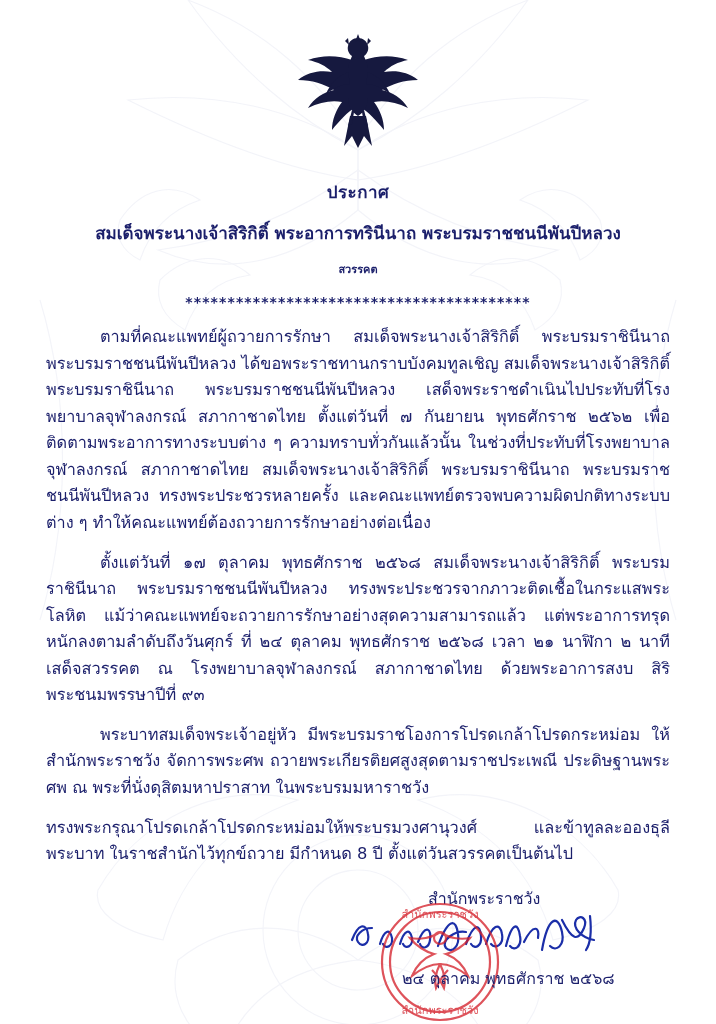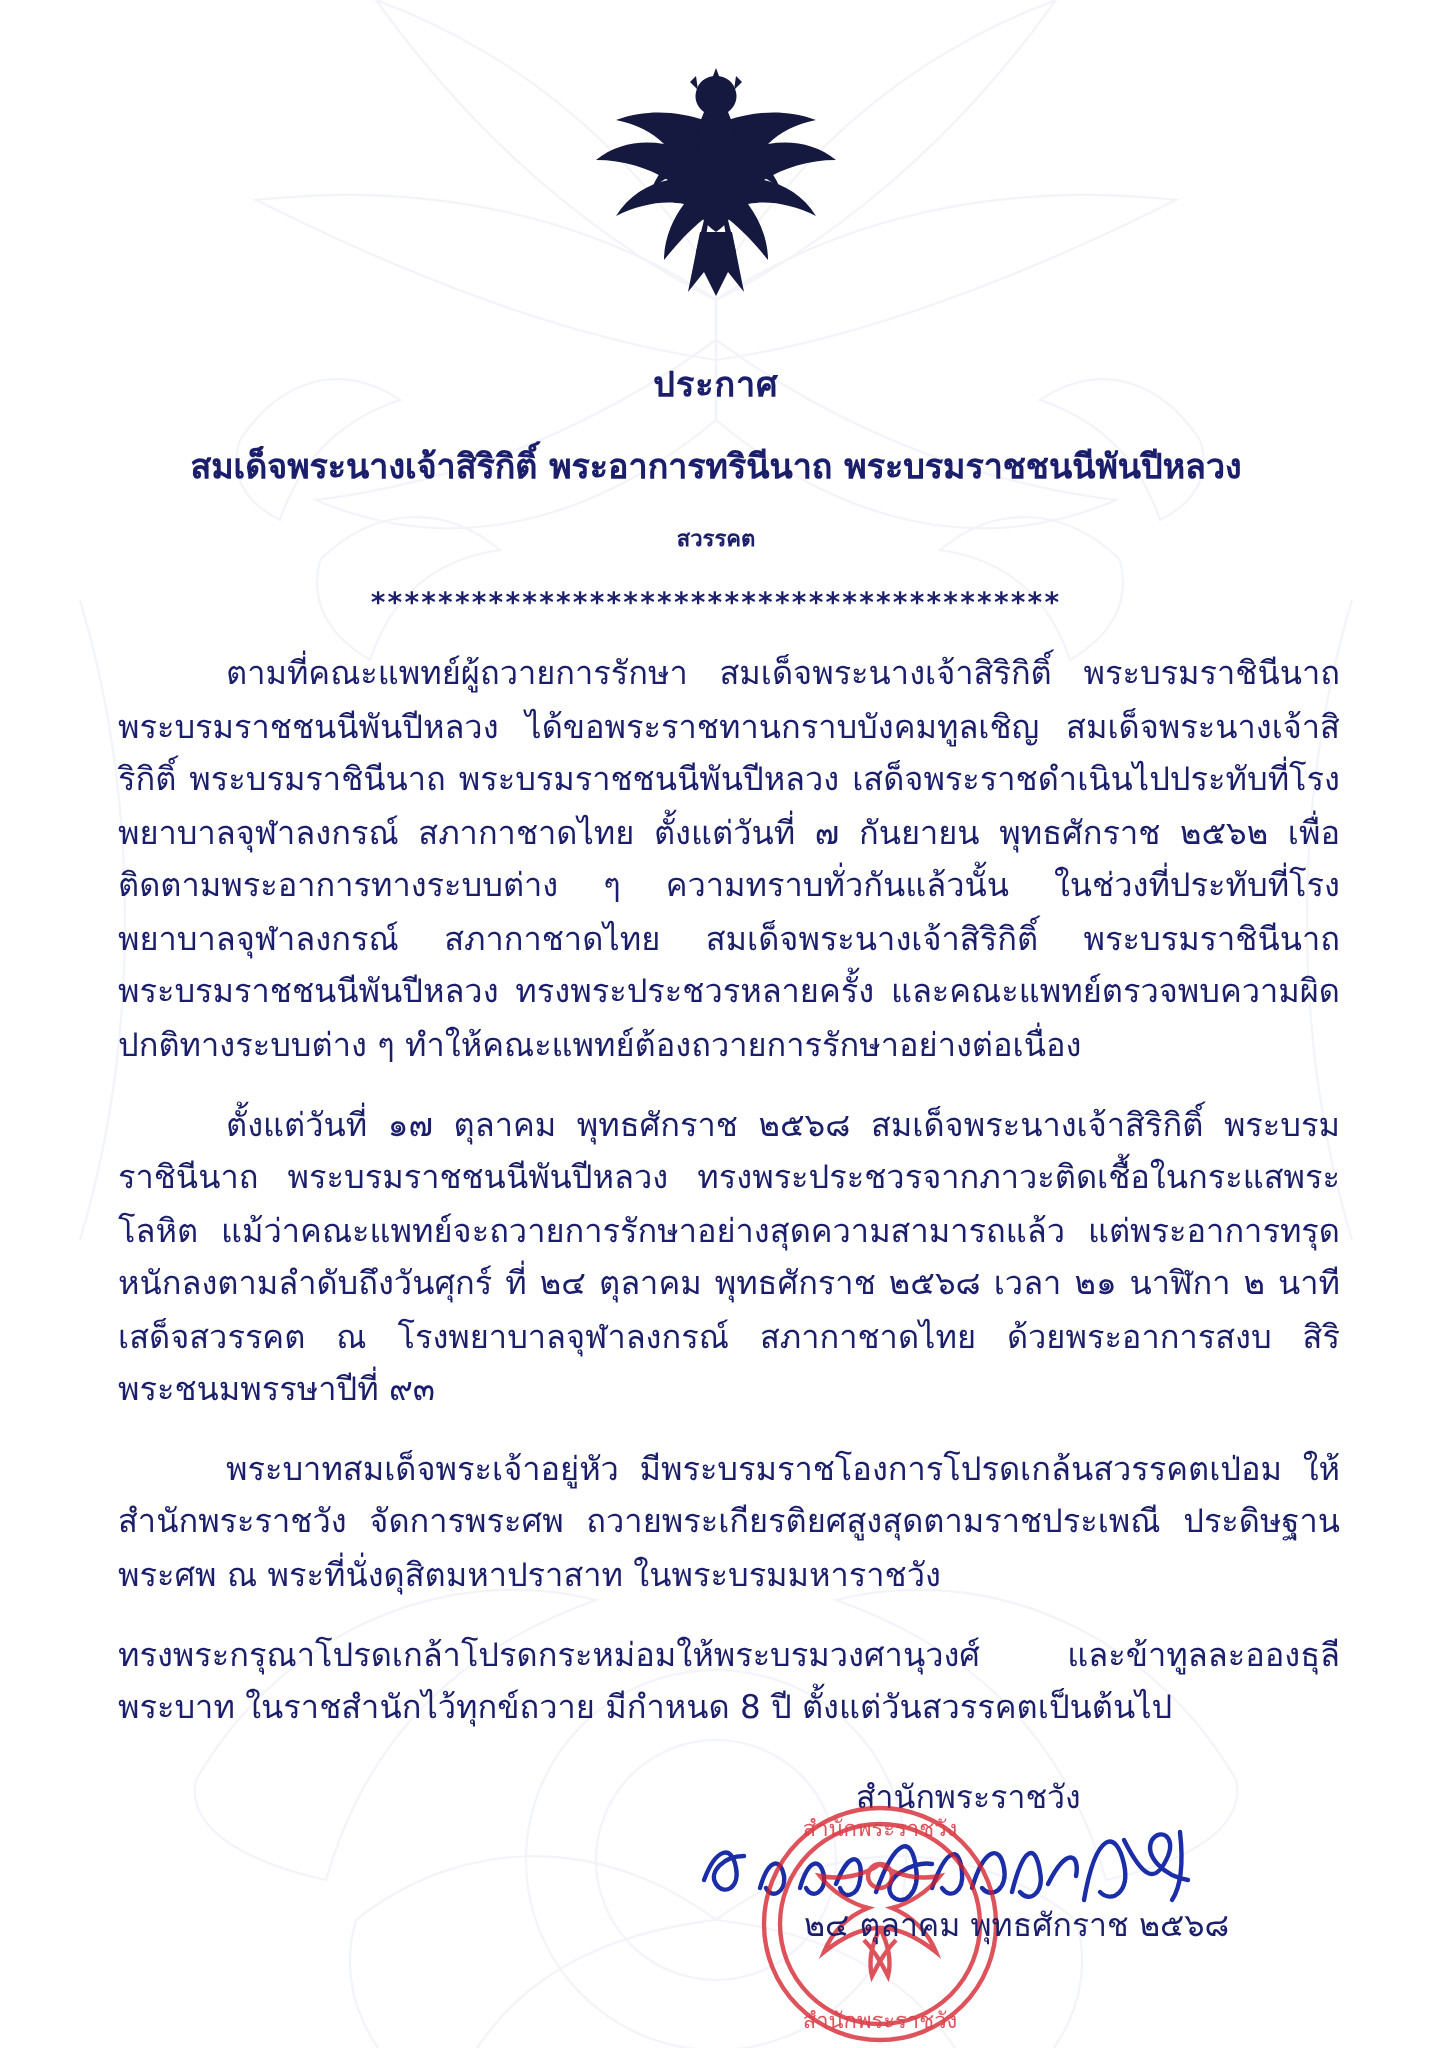--- a/index.html
+++ b/index.html
@@ -74,21 +74,20 @@
     font-weight: bold;
     letter-spacing: 1.1px;
     margin-bottom: 14px;
     white-space: nowrap;
     overflow: hidden;
   }
 
   
   .body-block {
     margin-top: 6px;
-    margin-left: 13px;
   }
   .para {
     font-size: 16.3px;
     line-height: 1.63;
     text-align: justify;
     text-justify: inter-word;
     text-indent: 54px;
     margin: 0 0 13px 0;
     word-break: break-word;
   }
@@ -112,21 +111,21 @@
   .sign-scribble {
     position: absolute;
     left: 300px;
     top: 24px;
     width: 260px;
     height: 46px;
   }
   .sign-date {
     position: absolute;
     left: 356px;
-    top: 64px;
+    top: 80px;
     font-size: 16px;
   }
   .seal {
     position: absolute;
     left: 330px;
     top: 12px;
     width: 128px;
     height: 128px;
     opacity: 0.85;
   }
@@ -210,21 +209,21 @@
   <div class="heading-block">
     <div class="h-announce">ประกาศ</div>
     <div class="h-title">สมเด็จพระนางเจ้าสิริกิติ์ พระอาการทรินีนาถ พระบรมราชชนนีพันปีหลวง</div>
     <div class="h-sub">สวรรคต</div>
     <div class="h-stars">*****************************************</div>
   </div>
 
   <div class="body-block">
     <p class="para">ตามที่คณะแพทย์ผู้ถวายการรักษา สมเด็จพระนางเจ้าสิริกิติ์ พระบรมราชินีนาถ พระบรมราชชนนีพันปีหลวง ได้ขอพระราชทานกราบบังคมทูลเชิญ สมเด็จพระนางเจ้าสิริกิติ์ พระบรมราชินีนาถ พระบรมราชชนนีพันปีหลวง เสด็จพระราชดำเนินไปประทับที่โรงพยาบาลจุฬาลงกรณ์ สภากาชาดไทย ตั้งแต่วันที่ ๗ กันยายน พุทธศักราช ๒๕๖๒ เพื่อติดตามพระอาการทางระบบต่าง ๆ ความทราบทั่วกันแล้วนั้น ในช่วงที่ประทับที่โรงพยาบาลจุฬาลงกรณ์ สภากาชาดไทย สมเด็จพระนางเจ้าสิริกิติ์ พระบรมราชินีนาถ พระบรมราชชนนีพันปีหลวง ทรงพระประชวรหลายครั้ง และคณะแพทย์ตรวจพบความผิดปกติทางระบบต่าง ๆ ทำให้คณะแพทย์ต้องถวายการรักษาอย่างต่อเนื่อง</p>
     <p class="para">ตั้งแต่วันที่ ๑๗ ตุลาคม พุทธศักราช ๒๕๖๘ สมเด็จพระนางเจ้าสิริกิติ์ พระบรมราชินีนาถ พระบรมราชชนนีพันปีหลวง ทรงพระประชวรจากภาวะติดเชื้อในกระแสพระโลหิต แม้ว่าคณะแพทย์จะถวายการรักษาอย่างสุดความสามารถแล้ว แต่พระอาการทรุดหนักลงตามลำดับถึงวันศุกร์ ที่ ๒๔ ตุลาคม พุทธศักราช ๒๕๖๘ เวลา ๒๑ นาฬิกา ๒ นาที เสด็จสวรรคต ณ โรงพยาบาลจุฬาลงกรณ์ สภากาชาดไทย ด้วยพระอาการสงบ สิริพระชนมพรรษาปีที่ ๙๓</p>
-    <p class="para">พระบาทสมเด็จพระเจ้าอยู่หัว มีพระบรมราชโองการโปรดเกล้นสวรรคตเป่อม ให้สำนักพระราชวัง จัดการพระศพ ถวายพระเกียรติยศสูงสุดตามราชประเพณี ประดิษฐานพระศพ ณ พระที่นั่งดุสิตมหาปราสาท ในพระบรมมหาราชวัง</p>
+    <p class="para">พระบาทสมเด็จพระเจ้าอยู่หัว มีพระบรมราชโองการโปรดเกล้าโปรดกระหม่อม ให้สำนักพระราชวัง จัดการพระศพ ถวายพระเกียรติยศสูงสุดตามราชประเพณี ประดิษฐานพระศพ ณ พระที่นั่งดุสิตมหาปราสาท ในพระบรมมหาราชวัง</p>
     <p class="para no-indent">ทรงพระกรุณาโปรดเกล้าโปรดกระหม่อมให้พระบรมวงศานุวงศ์ และข้าทูลละอองธุลีพระบาท ในราชสำนักไว้ทุกข์ถวาย มีกำหนด 8 ปี ตั้งแต่วันสวรรคตเป็นต้นไป</p>
   </div>
 
   <div class="sign-block">
     <div class="sign-office">สำนักพระราชวัง</div>
 
     <svg class="sign-scribble" viewBox="0 0 260 46">
       <g fill="none" stroke="#1b2ea8" stroke-width="2.2" stroke-linecap="round">
         <path d="M6 30 c6 -16 14 -18 16 -6 c2 10 -6 14 -10 8 c-4 -6 4 -14 14 -14"></path>
         <path d="M34 34 c4 -14 10 -16 12 -6 c1 8 -6 12 -9 6"></path>

